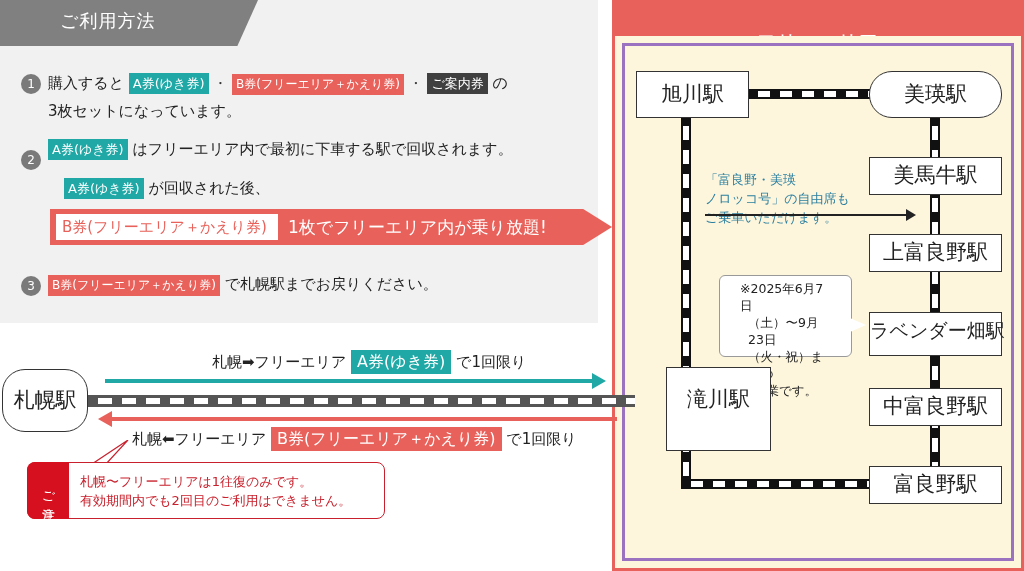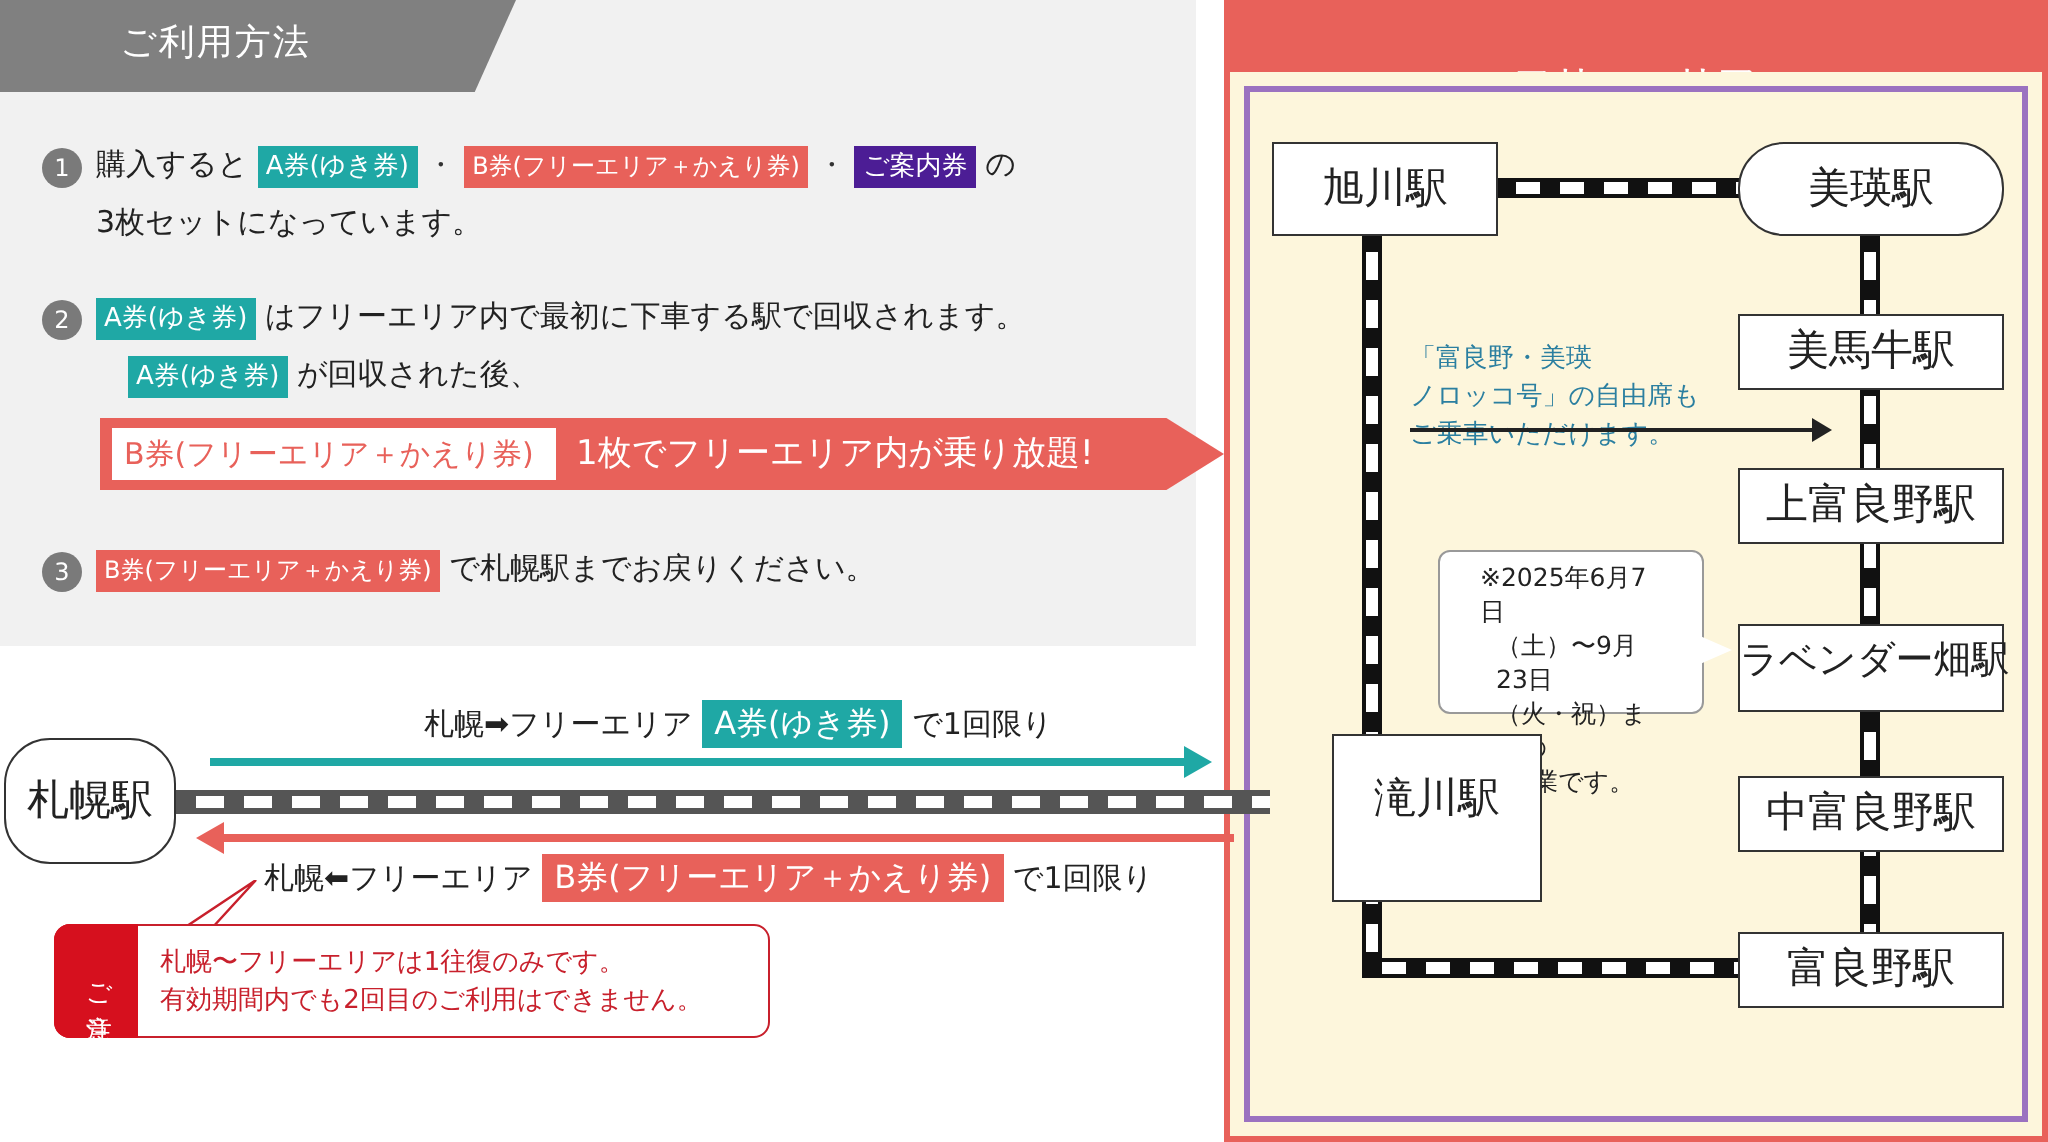--- a/index.html
+++ b/index.html
@@ -13,21 +13,21 @@
   .usage-header { left: 0; top: 0; width: 258px; height: 46px; background: #808080;
     clip-path: polygon(0 0, 100% 0, 92% 100%, 0 100%); }
   .usage-title { left: 60px; top: 9px; color: #fff; font-size: 18px; letter-spacing: 1px; }
 
   .num-badge { width: 20px; height: 20px; border-radius: 50%; background: #7a7a7a; color: #fff;
     font-size: 12px; text-align: center; line-height: 20px; }
   .line-text { font-size: 15px; color: #222; white-space: nowrap; }
   .tag { display: inline-block; color: #fff; font-size: 13px; padding: 1px 4px; line-height: 19px; white-space: nowrap; }
   .tag-a { background: #1fa8a5; }
   .tag-b { background: #e8615a; }
-  .tag-g { background: #4c1d95; }
+  .tag-g { background: #404040; }
   .tag-small { font-size: 12px; }
   .dot { font-size: 14px; color: #333; }
 
   .banner { left: 50px; top: 209px; width: 532px; height: 36px; background: #e8615a; }
   .banner-tip { left: 580px; top: 209px; width: 32px; height: 36px; background: #e8615a;
     clip-path: polygon(0 0, 10% 0, 100% 50%, 10% 100%, 0 100%); }
   .banner-white { left: 56px; top: 214px; width: 222px; height: 26px; background: #fff; color: #e8615a;
     font-size: 15px; line-height: 26px; padding-left: 6px; white-space: nowrap; }
   .banner-text { left: 288px; top: 214px; color: #fff; font-size: 17px; line-height: 26px; white-space: nowrap; }
 
@@ -88,21 +88,21 @@
   <span class="tag tag-a">A券(ゆき券)</span>
   <span class="dot">・</span>
   <span class="tag tag-b tag-small">B券(フリーエリア＋かえり券)</span>
   <span class="dot">・</span>
   <span class="tag tag-g">ご案内券</span>
   <span>の</span>
 </div>
 <div class="abs line-text" style="left:48px;top:102px;">3枚セットになっています。</div>
 
 <div class="abs num-badge" style="left:21px;top:150px;">2</div>
-<div class="abs line-text" style="left:48px;top:149px;">
+<div class="abs line-text" style="left:48px;top:139px;">
   <span class="tag tag-a">A券(ゆき券)</span>
   <span>はフリーエリア内で最初に下車する駅で回収されます。</span>
 </div>
 <div class="abs line-text" style="left:64px;top:178px;">
   <span class="tag tag-a">A券(ゆき券)</span>
   <span>が回収された後、</span>
 </div>
 <div class="abs banner"></div>
 <div class="abs banner-tip"></div>
 <div class="abs banner-white">B券(フリーエリア＋かえり券)</div>

